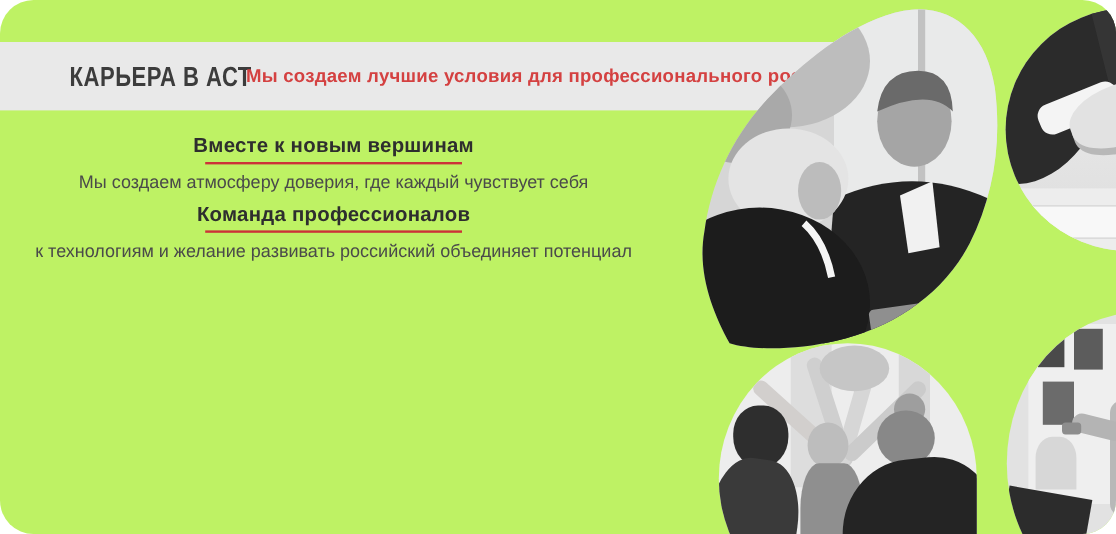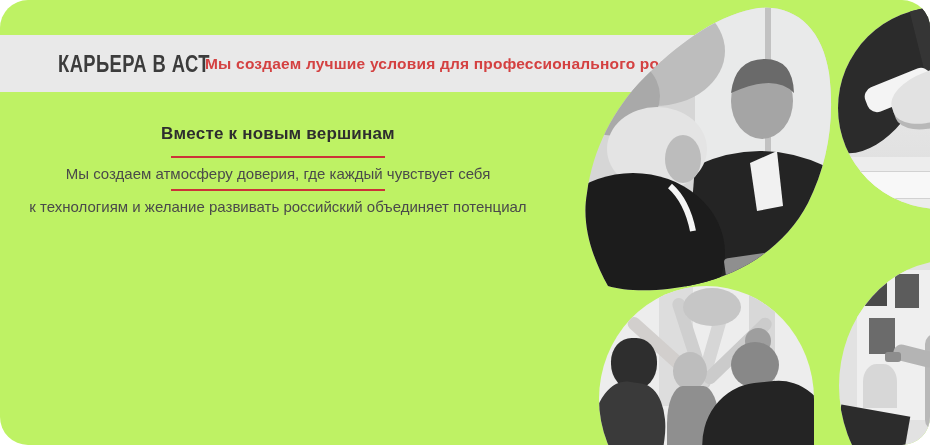--- a/index.html
+++ b/index.html
@@ -15,21 +15,21 @@
     font-size:23px;font-weight:bold;color:#3c3c3c;letter-spacing:.5px;white-space:nowrap;
   }
   .band-subtitle{
     position:absolute;left:205px;top:50%;transform:translateY(-50%);
     font-size:15.5px;font-weight:bold;color:#d44141;letter-spacing:.2px;white-space:nowrap;
   }
   
   .text-col{position:absolute;left:26px;top:111px;width:504px;text-align:center;z-index:3;}
   .section{margin:0 0 4px 0;}
   .section-heading{
-    margin:12px;font-size:17px;line-height:21px;font-weight:bold;color:#2e2e2e;letter-spacing:.2px;
+    margin:0;font-size:17px;line-height:21px;font-weight:bold;color:#2e2e2e;letter-spacing:.2px;
   }
   .heading-underline{width:214px;height:2px;background:#cc3338;margin:3px auto 5px auto;}
   .body-line{font-size:15px;line-height:22px;color:#4a4a4a;}
   
   .photo{position:absolute;overflow:hidden;z-index:2;}
   .photo .art{position:absolute;inset:0;}
   .blob{position:absolute;}
   .ph-handshake{left:838px;top:7px;width:204px;height:202px;border-radius:50% 0 50% 50%;background:linear-gradient(180deg,#f0f0f0,#dcdcdc);}
   .ph-highfive{left:599px;top:286px;width:215px;height:226px;border-radius:50% 50% 0 50%;background:#ededed;}
   .ph-presenter{left:839px;top:260px;width:224px;height:252px;border-radius:50%;background:#e2e2e2;}
@@ -48,20 +48,21 @@
   <div class="text-col">
 
     <div class="section">
       <h3 class="section-heading">Вместе к новым вершинам</h3>
       <div class="heading-underline"></div>
       <div class="body-line">Мы создаем атмосферу доверия, где каждый чувствует себя</div>
     </div>
 
 
     <div class="section">
+      <h3 class="section-heading">Команда профессионалов</h3>
       <div class="heading-underline"></div>
       <div class="body-line">к технологиям и желание развивать российский объединяет потенциал</div>
     </div>
 
 
   </div>
 
   <svg class="leaf-svg" viewBox="0 0 262 292" aria-hidden="true">
     <defs>
       <clipPath id="leafclip">

